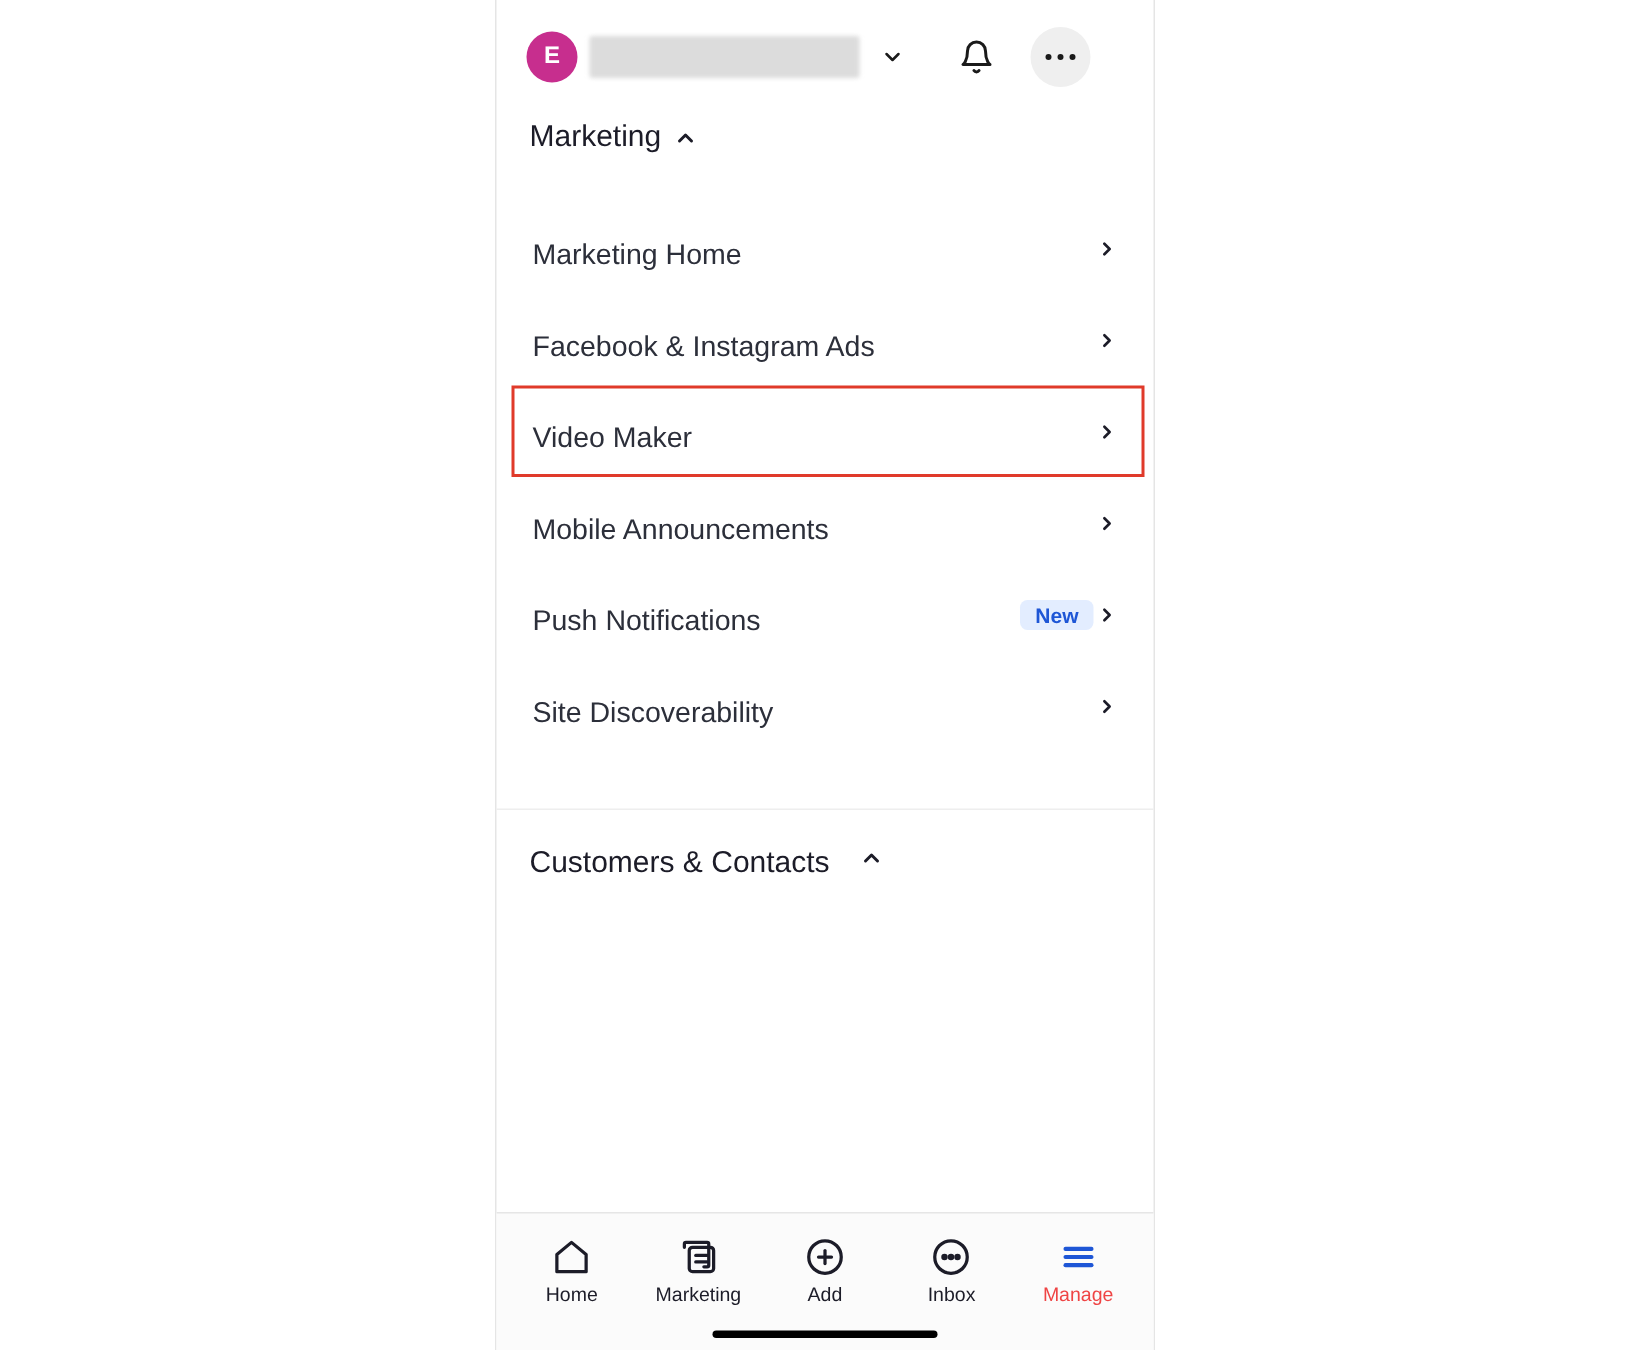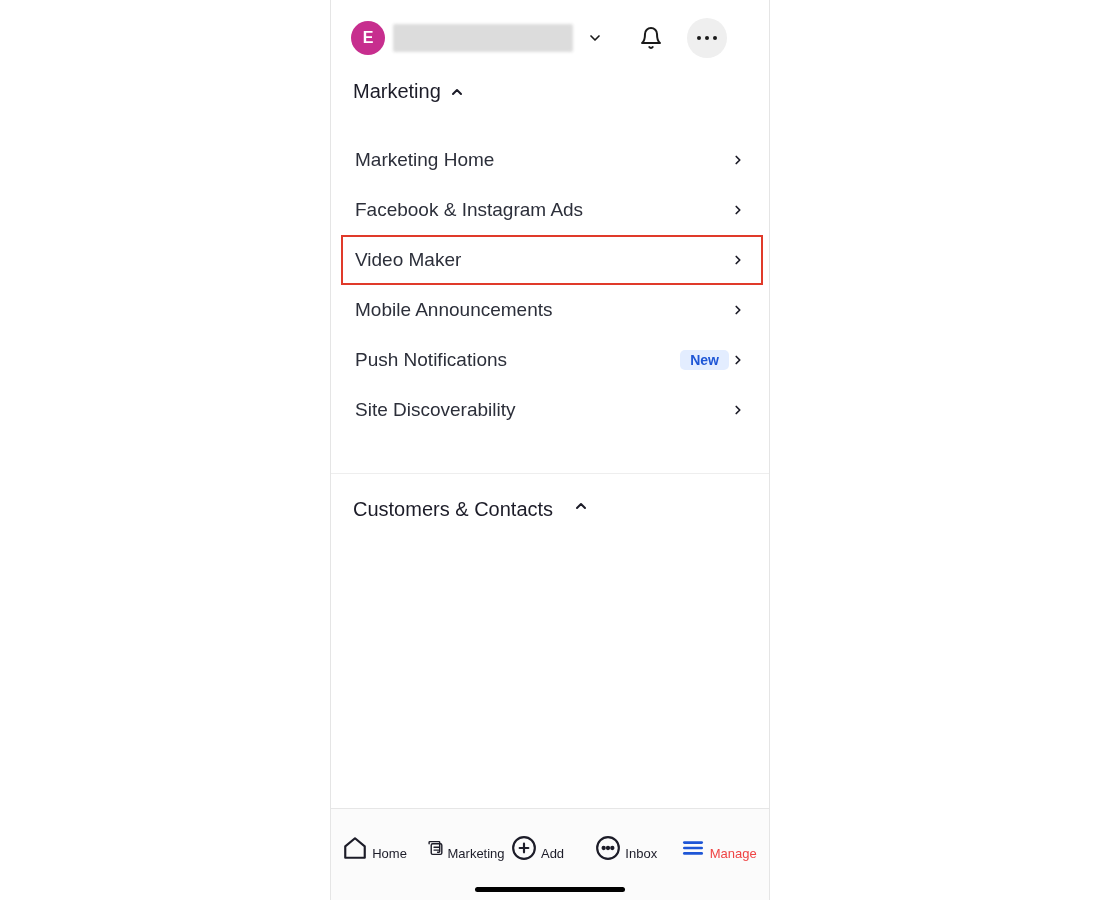--- a/index.html
+++ b/index.html
@@ -103,20 +103,21 @@
       align-items: center;
       justify-content: space-between;
       padding: 14px 24px;
       cursor: pointer;
       position: relative;
     }
     .menu-label {
       font-size: 19px;
       color: #2c2f3a;
       font-weight: 400;
+      margin-top: 11px;
     }
     .menu-right {
       display: flex;
       align-items: center;
       gap: 2px;
     }
     .badge-new {
       background: #e3edff;
       color: #1e56d6;
       font-size: 14px;
@@ -148,22 +149,22 @@
       height: 92px;
       border-top: 1px solid #e6e6e6;
       background: #fbfbfb;
       display: flex;
       justify-content: space-around;
       align-items: center;
       padding: 8px 8px 22px 8px;
     }
     .nav-item {
       display: flex;
-      flex-direction: row;
-      align-items: flex-end;
+      flex-direction: column;
+      align-items: center;
       gap: 4px;
       cursor: pointer;
       width: 78px;
     }
     .nav-label {
       font-size: 13px;
       color: #1c1c28;
     }
     .nav-label.active { color: #ef4444; }
     .home-indicator {

